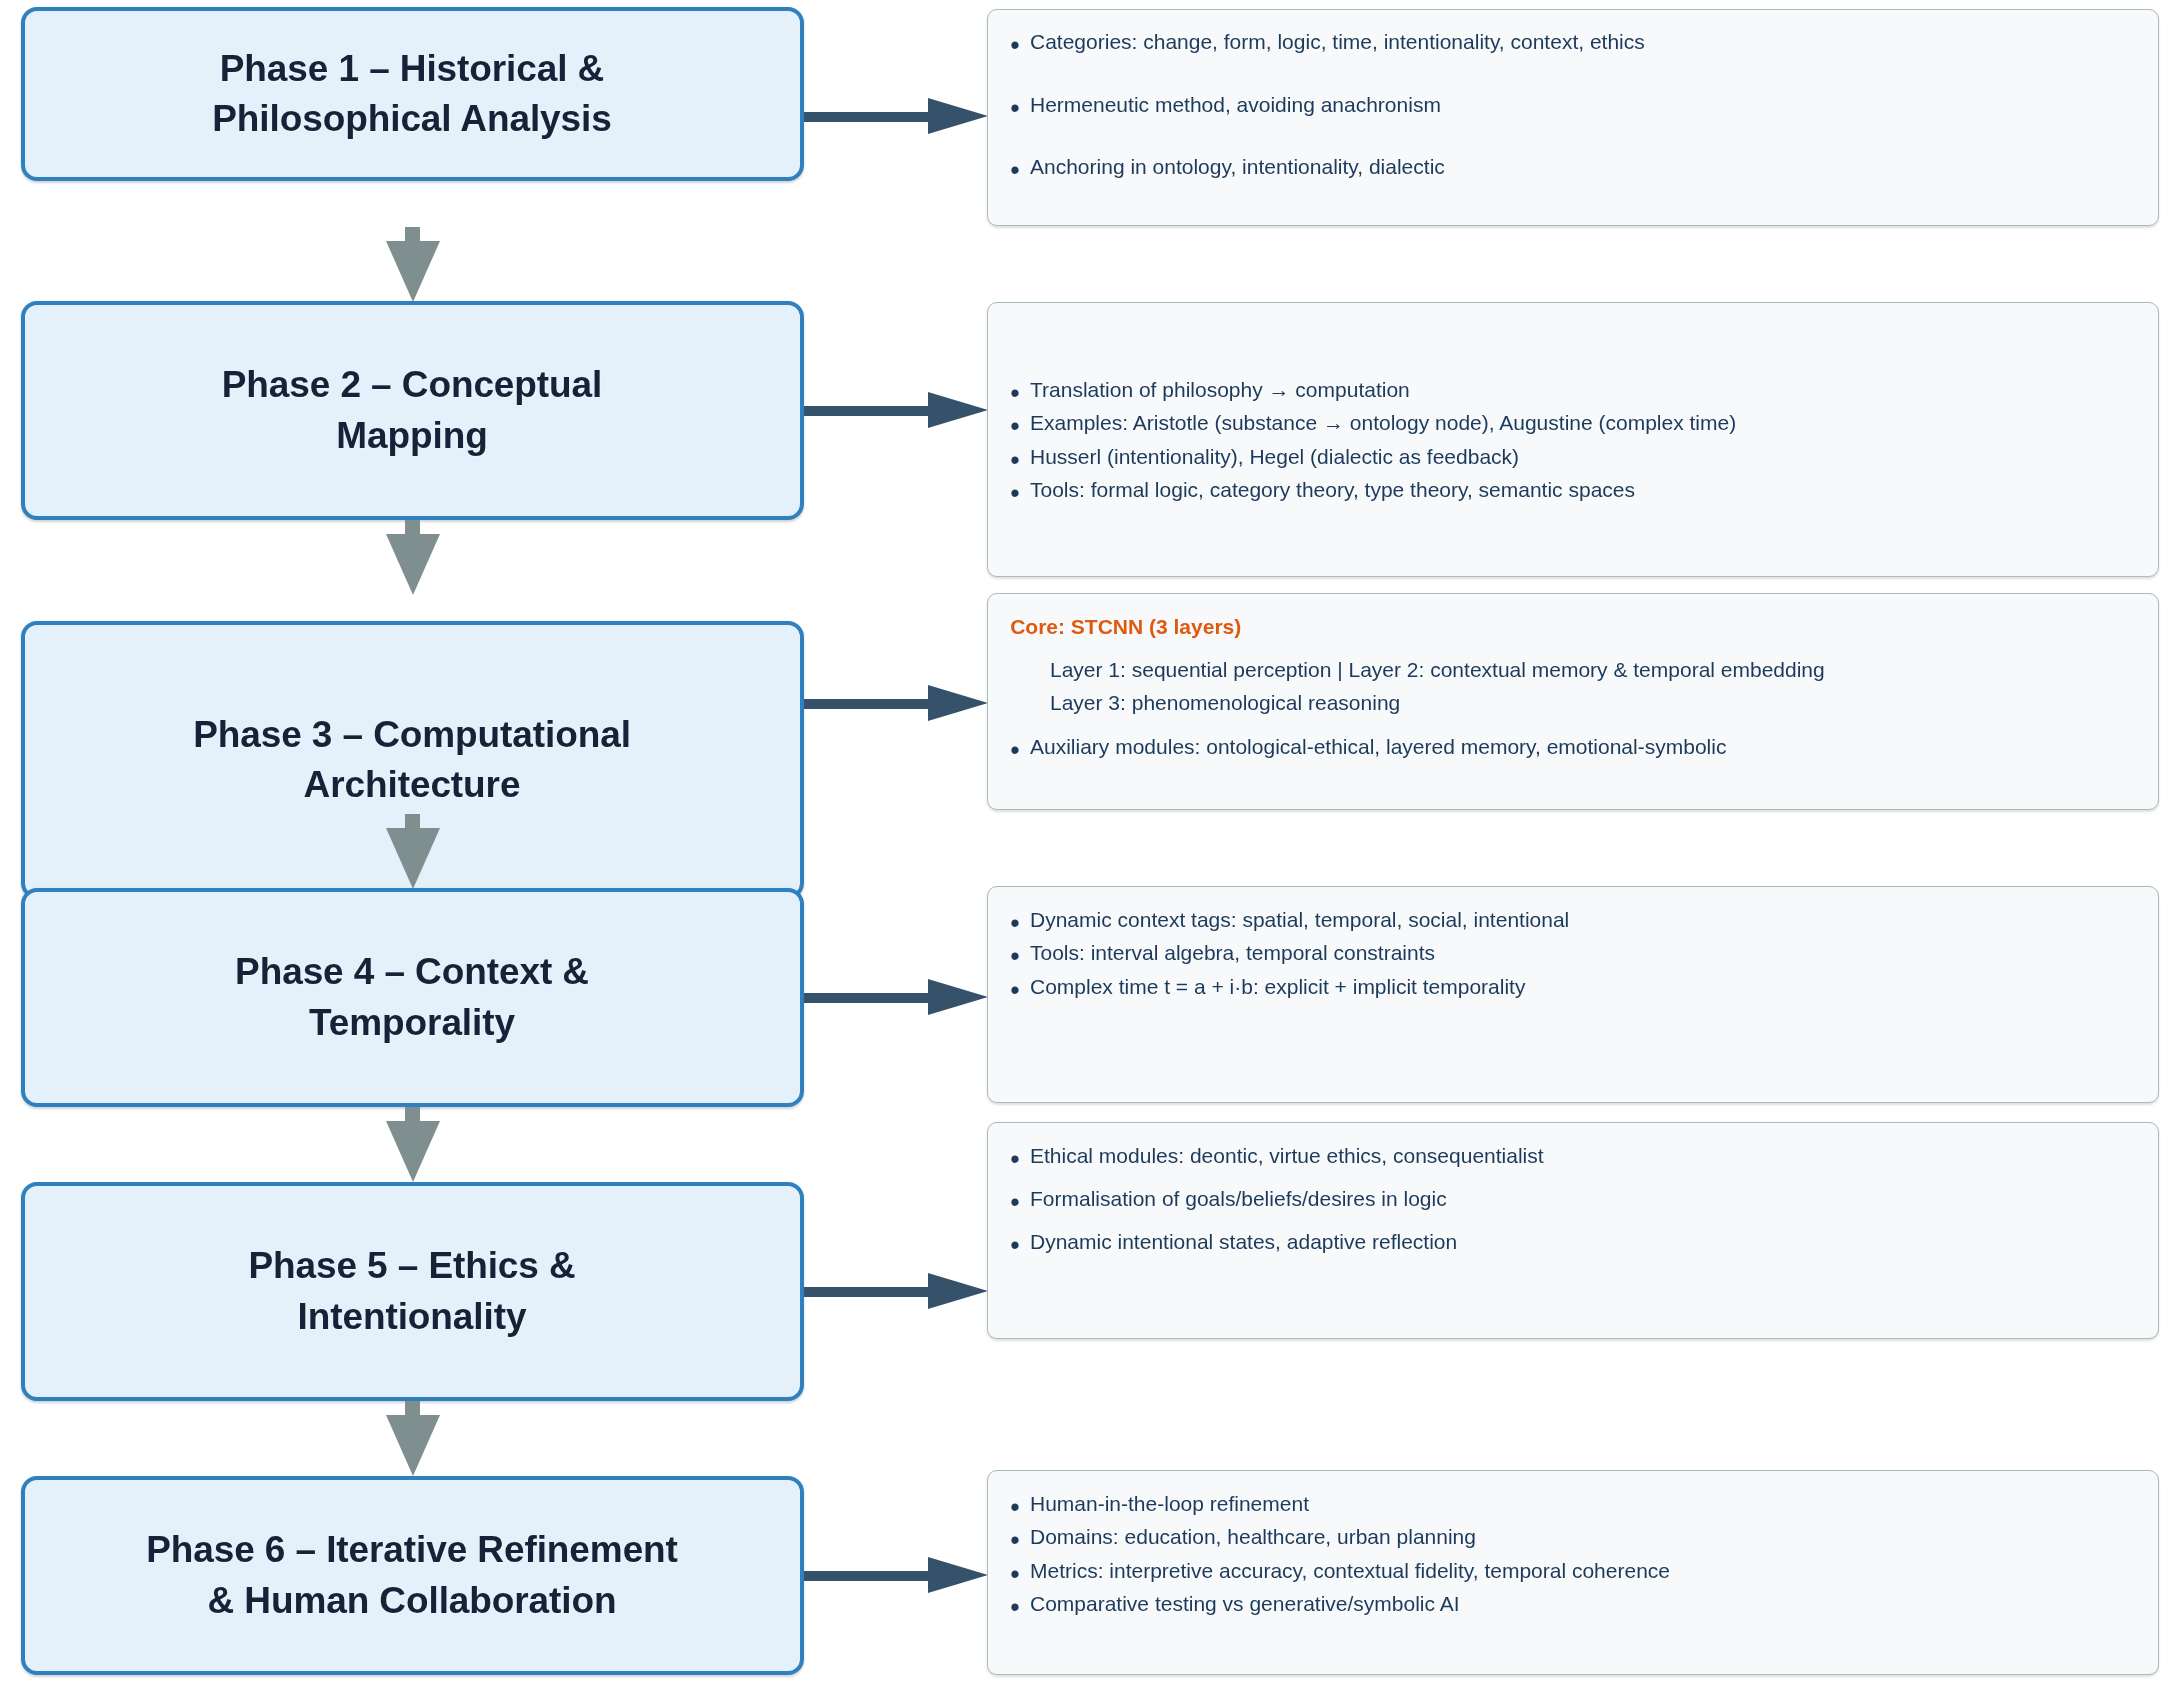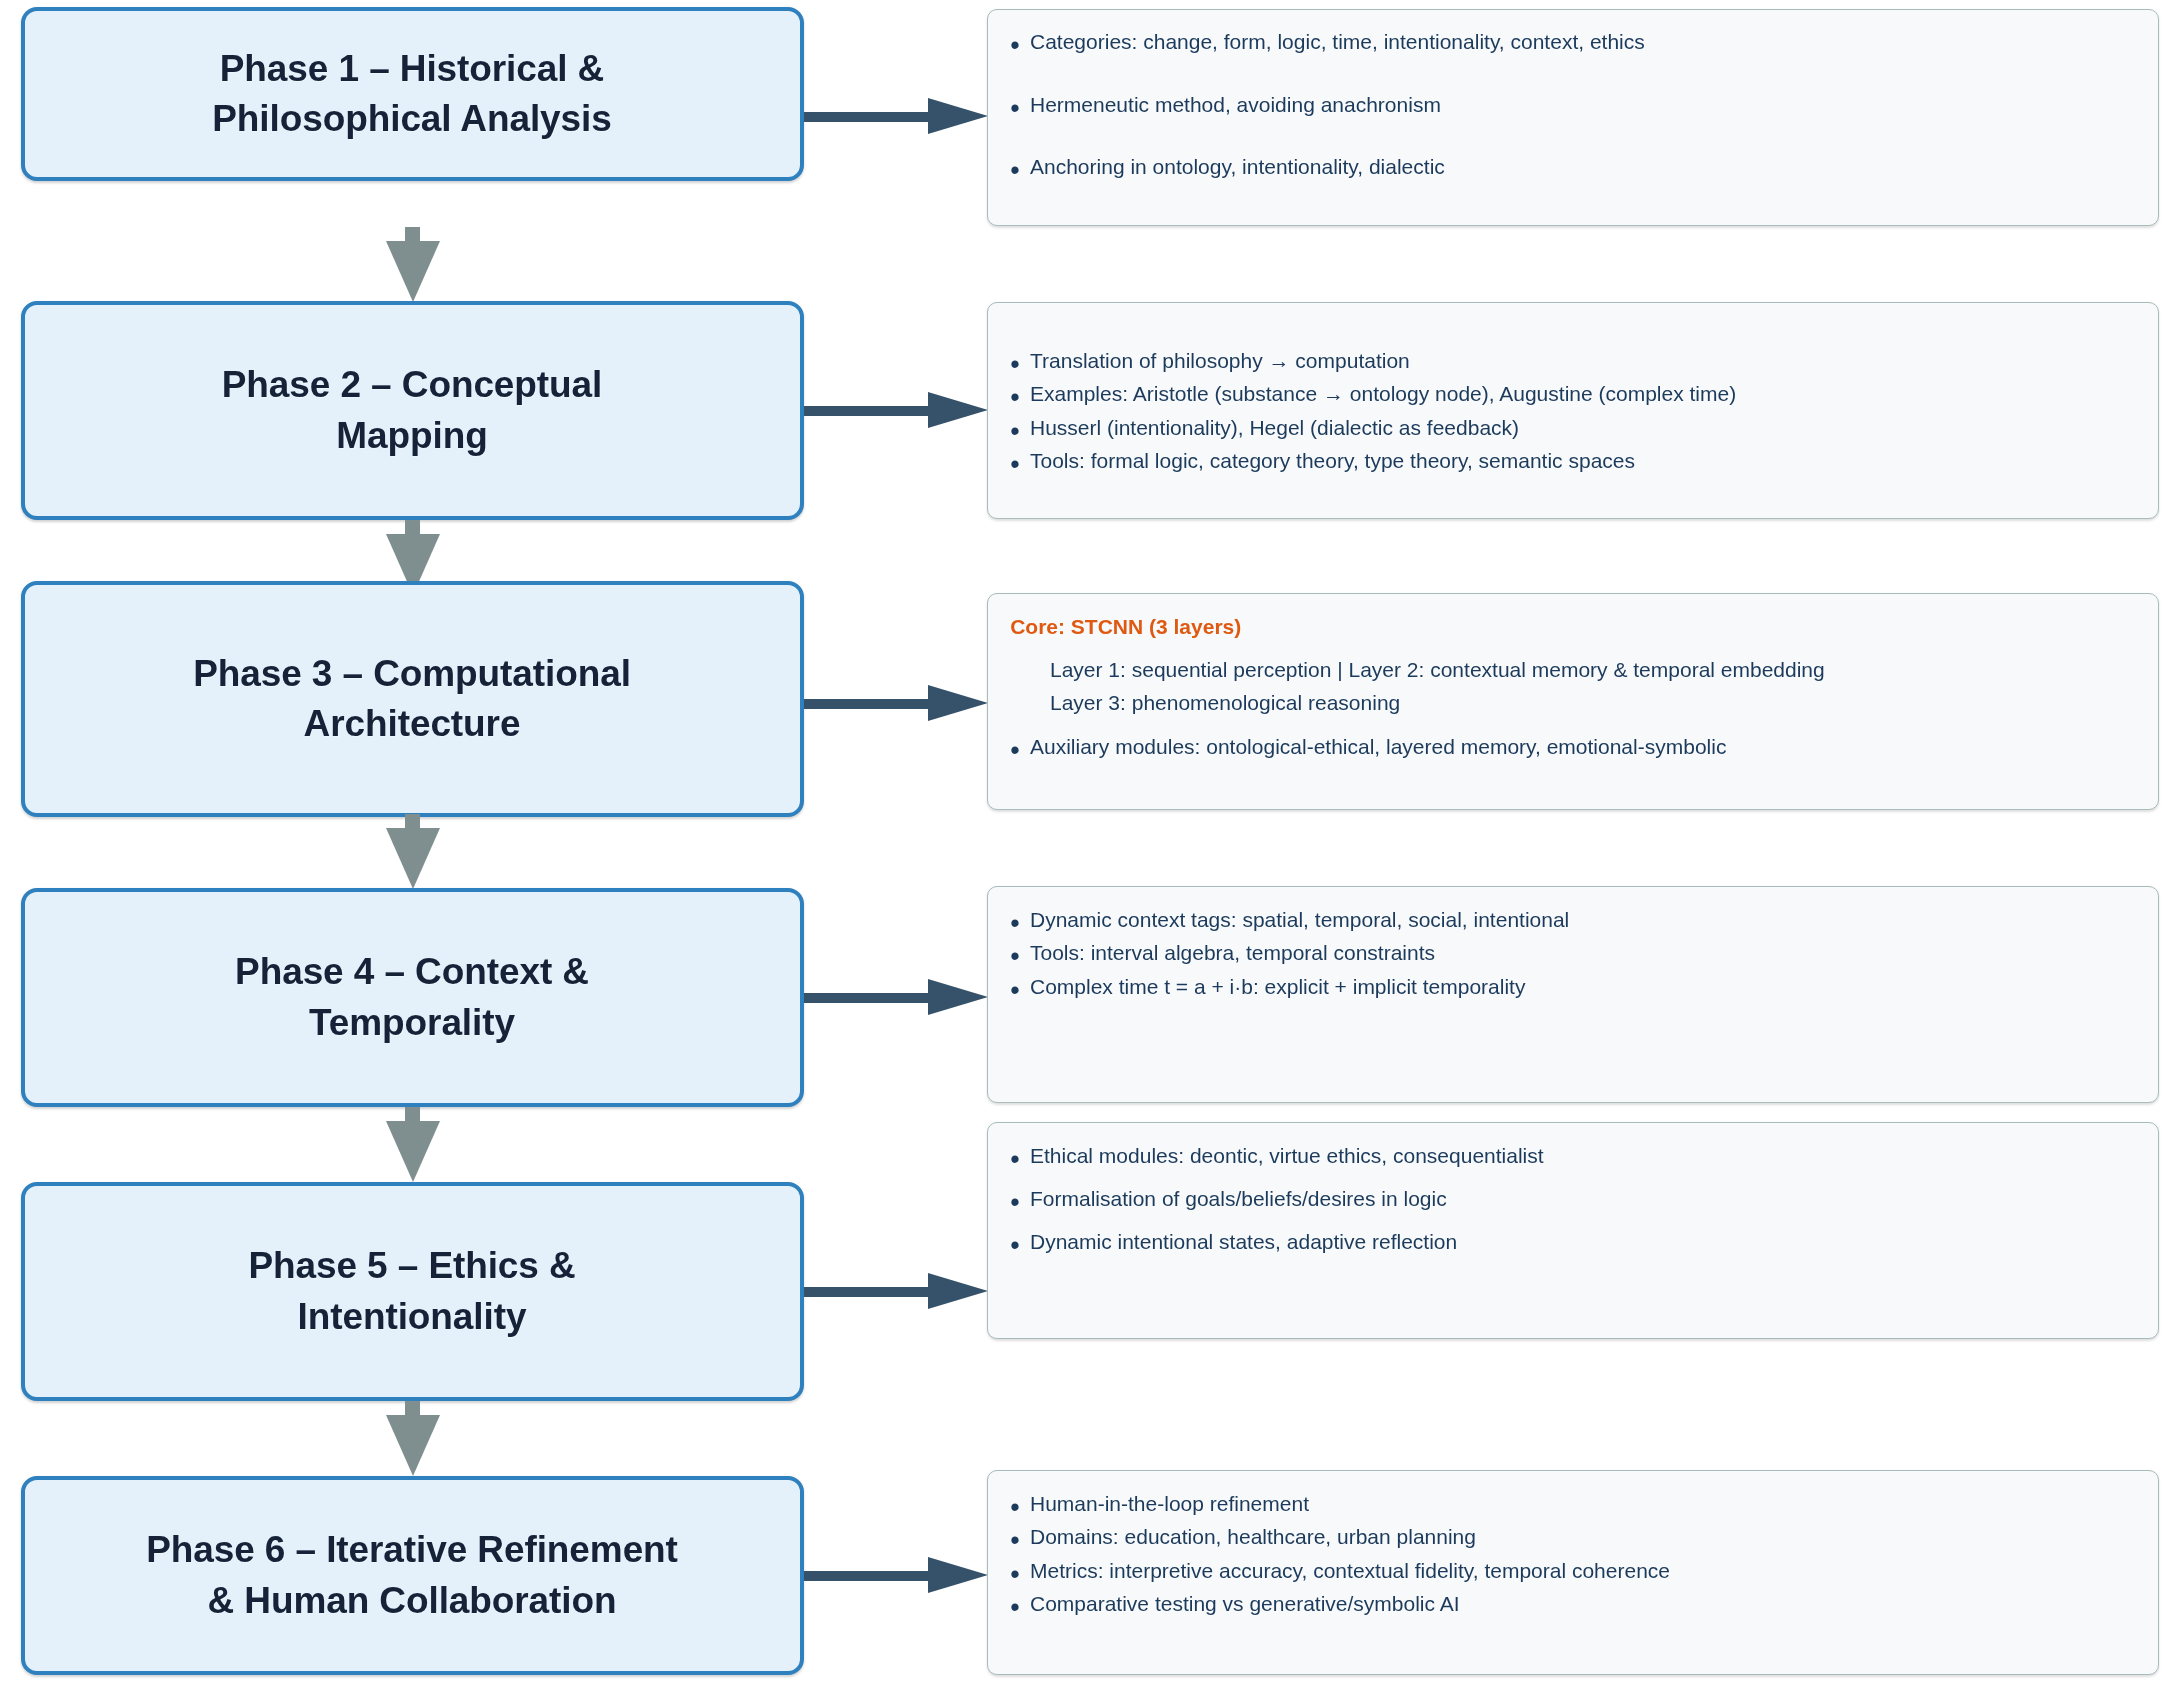--- a/index.html
+++ b/index.html
@@ -191,35 +191,35 @@
       <span>Phase 2 – Conceptual</span><br>
       <span>Mapping</span>
     </div>
   </div>
 
   <div class="h-conn" style="top:392px;">
     <div class="h-shaft"></div>
     <div class="h-head"></div>
   </div>
 
-  <div class="detail-box" style="top:302px; height:217px; justify-content:center;">
+  <div class="detail-box" style="top:302px; height:275px; justify-content:center;">
     <ul class="detail-list sp-tight">
       <li class="detail-item">Translation of philosophy → computation</li>
       <li class="detail-item">Examples: Aristotle (substance → ontology node), Augustine (complex time)</li>
       <li class="detail-item">Husserl (intentionality), Hegel (dialectic as feedback)</li>
       <li class="detail-item">Tools: formal logic, category theory, type theory, semantic spaces</li>
     </ul>
   </div>
 
   <div class="v-conn" style="top:520px;">
     <div class="v-stub"></div>
     <div class="v-tri"></div>
   </div>
 
-  <div class="phase-box" style="top:581px; height:236px;">
+  <div class="phase-box" style="top:621px; height:278px;">
     <div class="phase-title">
       <span>Phase 3 – Computational</span><br>
       <span>Architecture</span>
     </div>
   </div>
 
   <div class="h-conn" style="top:685px;">
     <div class="h-shaft"></div>
     <div class="h-head"></div>
   </div>

